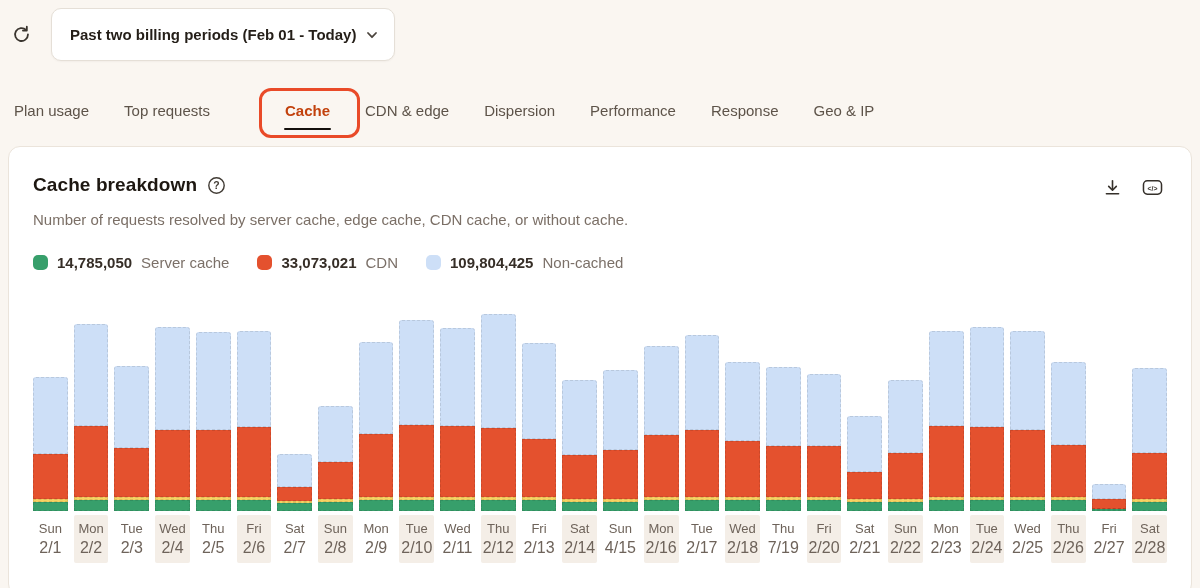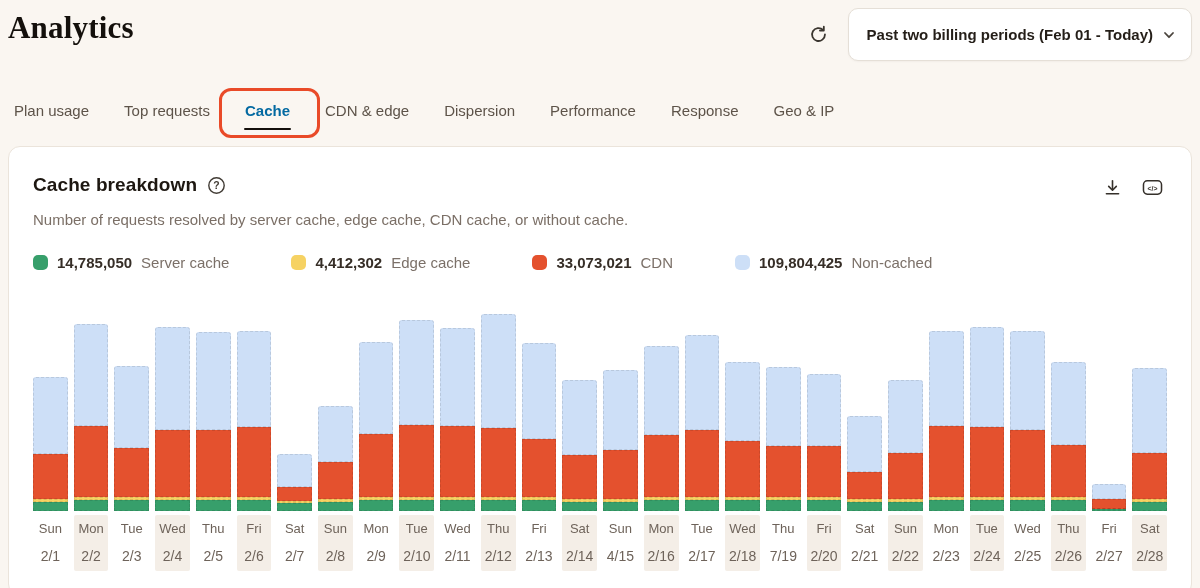--- a/index.html
+++ b/index.html
@@ -22,64 +22,63 @@
     display:flex; align-items:center; gap:10px;
     background:#fff; border:1px solid #e5dfd7; border-radius:10px;
     height:53px; padding:0 16px 0 18px;
     font-family:"Liberation Sans", sans-serif;
     font-size:15px; font-weight:600; color:#241e18; cursor:pointer;
     box-shadow:0 1px 2px rgba(40,30,20,.04);
   }
   
   .tab-bar { display:flex; align-items:center; gap:31px; margin-top:30px; padding-left:4px; height:38px; }
   .tab { position:relative; font-size:15px; font-weight:500; color:#5d5349; cursor:pointer; padding:4px 2px; }
-  .tab.active { color:#0369a1; font-weight:700; }
+  .tab.active { color:#c2410c; font-weight:700;margin-left:40px; }
   .tab.active .tab-underline {
     position:absolute; left:1px; right:1px; bottom:-7px; height:2px; background:#14100c; border-radius:1px;
   }
   .annotation {
     position:absolute; top:-10px; bottom:-15px; left:-24px; right:-28px;
     border:3.5px solid #e94a28; border-radius:12px; pointer-events:none;
   }
   
   .card {
     margin-top:17px; background:#fff; border:1px solid #ebe4db; border-radius:12px;
     padding:27px 24px 16px 24px; height:450px;
   }
   .card-head { display:flex; align-items:flex-start; }
   .card-title-wrap { display:flex; align-items:center; gap:10px; }
   .card-title { font-size:19px; font-weight:700; color:#1d1711; letter-spacing:.1px; }
   .card-actions { margin-left:auto; display:flex; align-items:center; gap:12px; }
   .card-desc { margin-top:10px; font-size:15px; color:#7b6f66; }
   
   .legend-row { display:flex; align-items:center; margin-top:26px; }
   .total { font-size:22px; font-weight:800; color:#16110d; letter-spacing:-.2px; margin-right:46px; }
-  .legend { display:flex; align-items:flex-start; gap:62px; }
+  .legend { display:flex; align-items:flex-start; gap:28px; }
   .legend-item { display:flex; align-items:center; gap:9px; cursor:pointer; }
   .swatch { width:15px; height:15px; border-radius:5px; flex:none; }
   .legend-value { font-size:15px; font-weight:600; color:#362e27; }
   .legend-label { font-size:15px; color:#7b7068; }
   
   .chart { display:flex; gap:6px; align-items:flex-end; margin-top:40px; height:200px; }
   .col { flex:1; display:flex; flex-direction:column; justify-content:flex-end; height:100%; }
   .bar { display:flex; flex-direction:column; justify-content:flex-end; }
   .seg { width:100%; outline:1px dashed rgba(0,0,0,.10); outline-offset:-1px; }
   .bar .seg:first-child { border-radius:3px 3px 0 0; }
   .labels { display:flex; gap:6px; margin-top:4px; }
   .day-tile { flex:1; text-align:center; padding:6px 0 7px; border-radius:2px; }
   .day-tile.shaded { background:#f4eee7; }
   .day-dow { font-size:13px; color:#6e635a; line-height:16px; }
-  .day-date { font-size:14px; color:#6e635a; line-height:16px; margin-top:11px; }
+  .day-date { font-size:16px; color:#6e635a; line-height:16px; margin-top:3px; }
   svg { display:block; }
 </style>
 </head>
 <body>
 
 <div class="topbar">
-  <div class="page-title">Analytics</div>
   <div class="top-right">
     <button class="icon-btn">
       <span>
         <svg width="19" height="19" viewBox="0 0 20 20" fill="none" stroke="#3a352f" stroke-width="1.9" stroke-linecap="round" stroke-linejoin="round">
           <path d="M16.8 10a6.8 6.8 0 1 1-2.0-4.8"></path>
           <polyline points="15.6,1.8 15.6,5.9 11.5,5.9"></polyline>
         </svg>
       </span>
     </button>
     <button class="range-btn">
@@ -157,25 +156,20 @@
   <div class="card-desc">Number of requests resolved by server cache, edge cache, CDN cache, or without cache.</div>
 
   <div class="legend-row">
     <div class="legend">
         <div class="legend-item">
           <div class="swatch" style="background: rgb(55, 159, 107);"></div>
           <div class="legend-value">14,785,050</div>
           <div class="legend-label">Server cache</div>
         </div>
         <div class="legend-item">
-          <div class="swatch" style="background: rgb(246, 210, 99);"></div>
-          <div class="legend-value">4,412,302</div>
-          <div class="legend-label">Edge cache</div>
-        </div>
-        <div class="legend-item">
           <div class="swatch" style="background: rgb(228, 81, 46);"></div>
           <div class="legend-value">33,073,021</div>
           <div class="legend-label">CDN</div>
         </div>
         <div class="legend-item">
           <div class="swatch" style="background: rgb(205, 223, 247);"></div>
           <div class="legend-value">109,804,425</div>
           <div class="legend-label">Non-cached</div>
         </div>
       </div>

